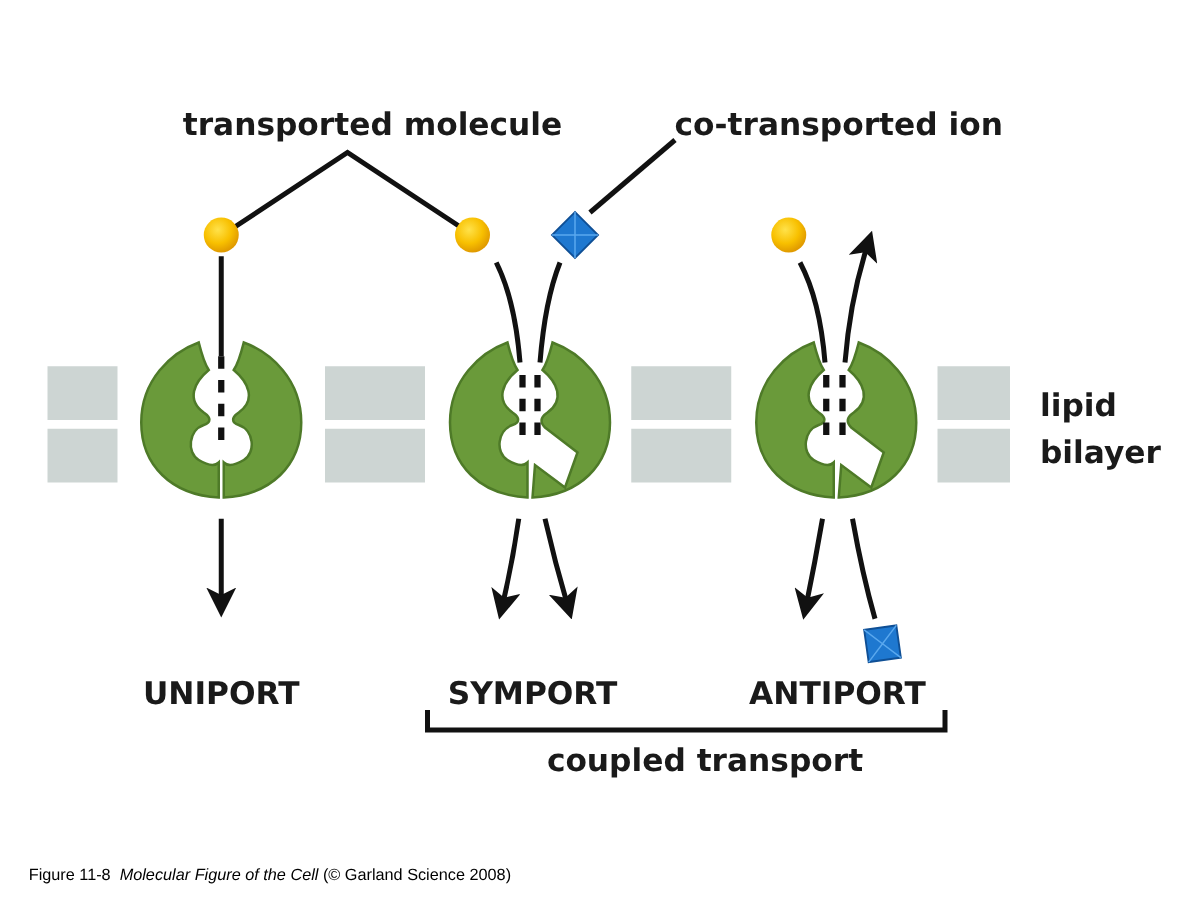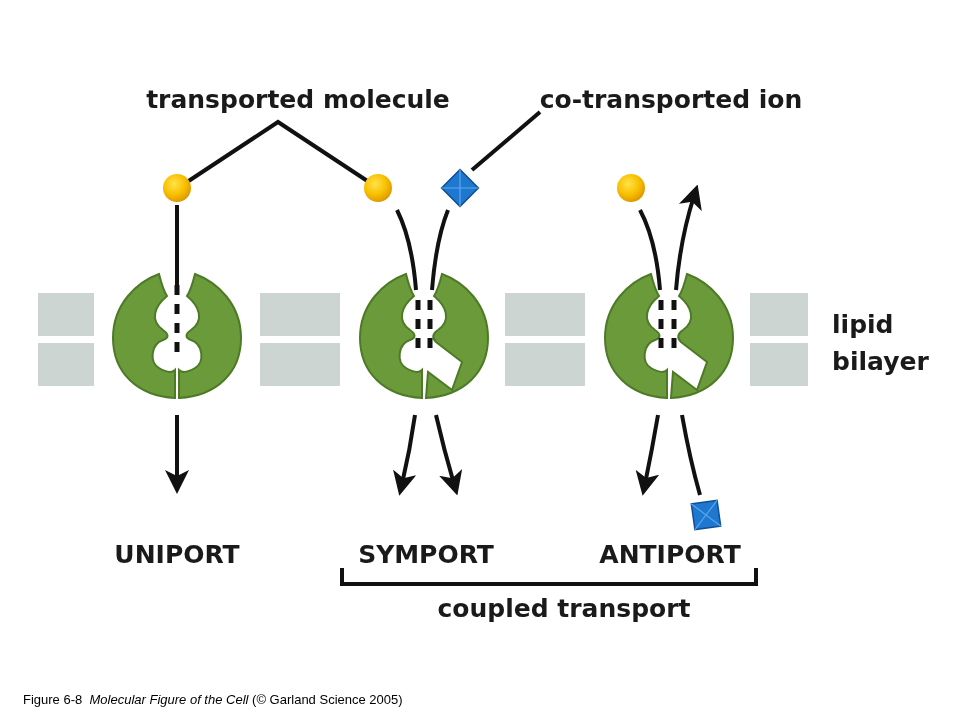--- a/index.html
+++ b/index.html
@@ -92,16 +92,16 @@
   <text class="lbl" x="671" y="108" font-size="25" text-anchor="middle">co-transported ion</text>
   <text class="lbl" x="832" y="333" font-size="25">lipid</text>
   <text class="lbl" x="832" y="370" font-size="25">bilayer</text>
   <text class="lbl" x="177" y="563" font-size="25" text-anchor="middle">UNIPORT</text>
   <text class="lbl" x="426" y="563" font-size="25" text-anchor="middle">SYMPORT</text>
   <text class="lbl" x="670" y="563" font-size="25" text-anchor="middle">ANTIPORT</text>
   <text class="lbl" x="564" y="617" font-size="25" text-anchor="middle">coupled transport</text>
 </svg>
 
 <div class="caption">
-  <span>Figure 6-8</span>&nbsp;
+  <span>Figure 11-8</span>&nbsp;
   <i>Molecular Figure of the Cell</i>
-  <span>(© Garland Science 2005)</span>
+  <span>(© Garland Science 2008)</span>
 </div>
 
 </body></html>

